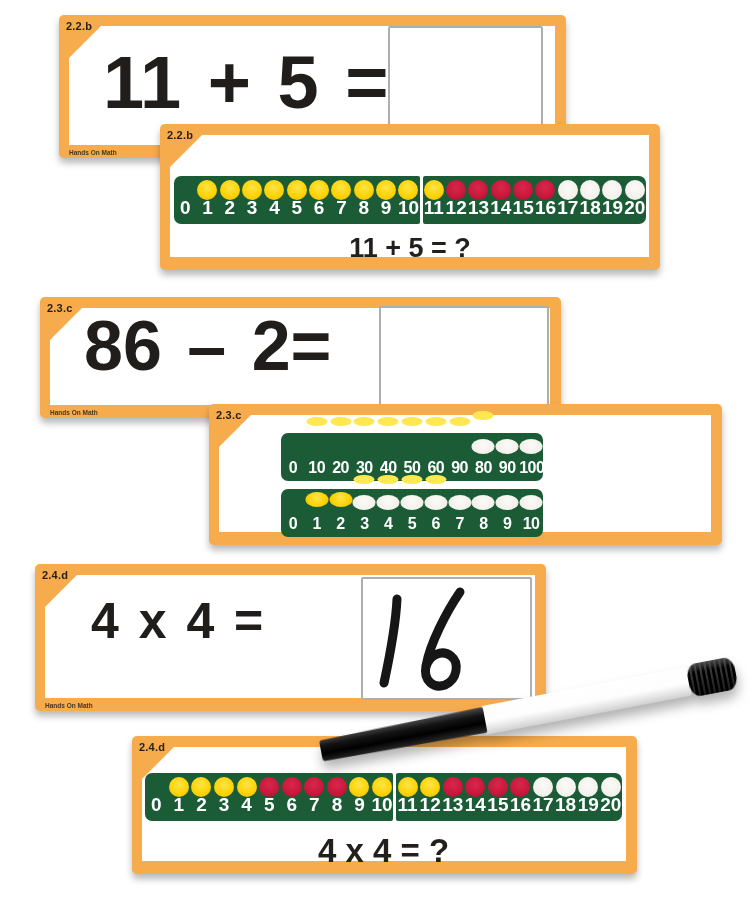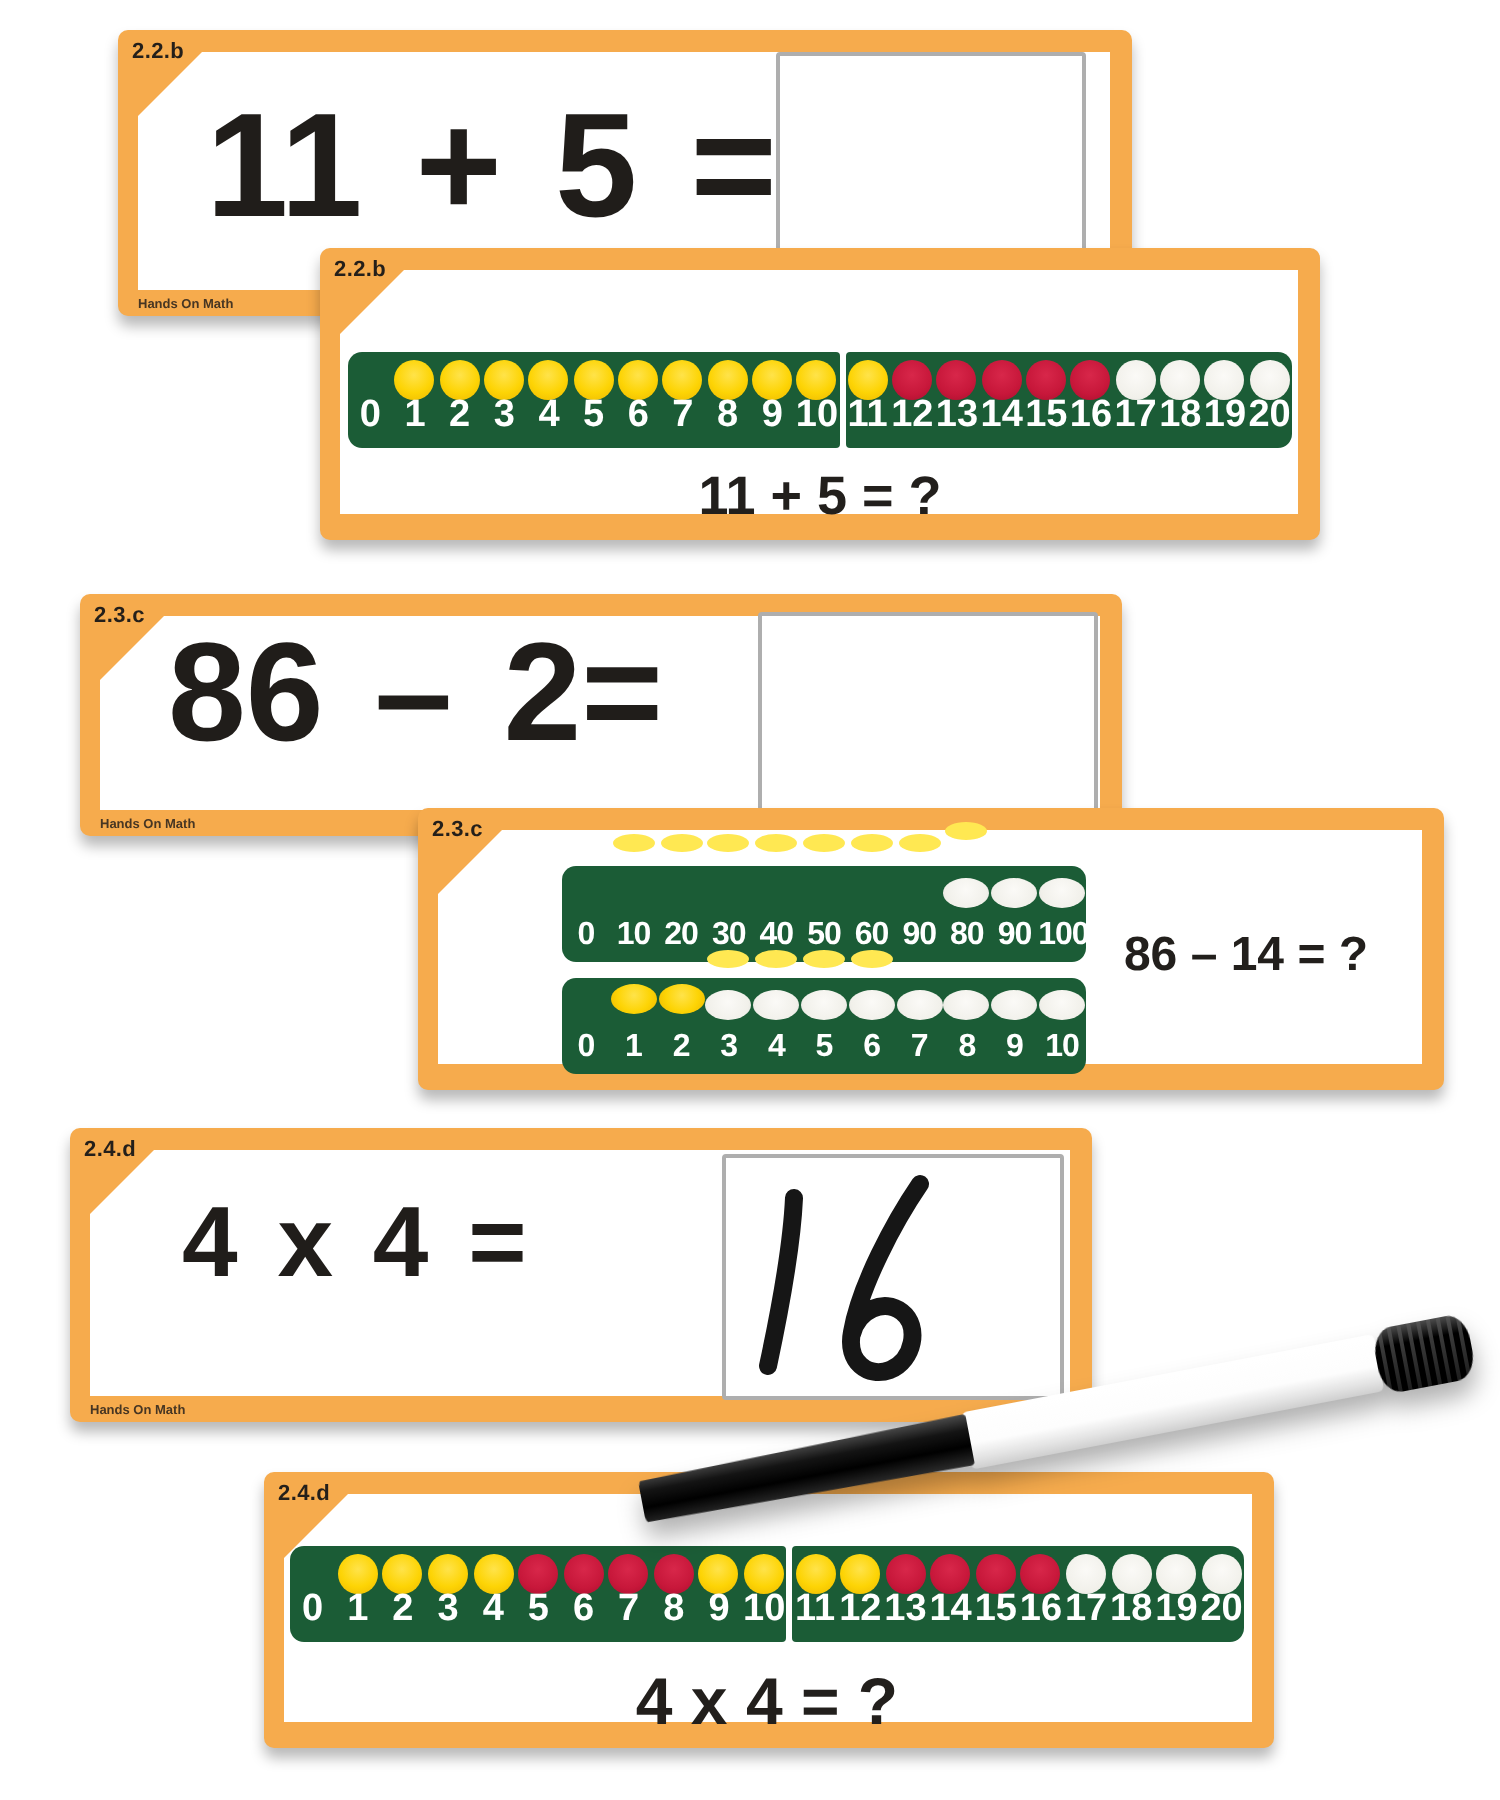--- a/index.html
+++ b/index.html
@@ -327,21 +327,20 @@
         </div>
         <div class="cell">
           <span class="dot white"></span>
           <span class="num">9</span>
         </div>
         <div class="cell">
           <span class="dot white"></span>
           <span class="num">10</span>
         </div>
       </div>
-    <div class="caption">86 – 14 = ?</div>
   </div>
 
   <div class="card" id="card-front-mul">
     <span class="corner-label">2.4.d</span>
     <div class="inner"></div>
     <div class="equation">4 x 4 =</div>
     <div class="answer-box">
       <span class="sr">16</span>
       <svg class="handwriting" viewBox="0 0 167 119">
         <path d="M34 20 C33 42 27 76 21 104" fill="none" stroke="#161616" stroke-width="9" stroke-linecap="round"></path>

